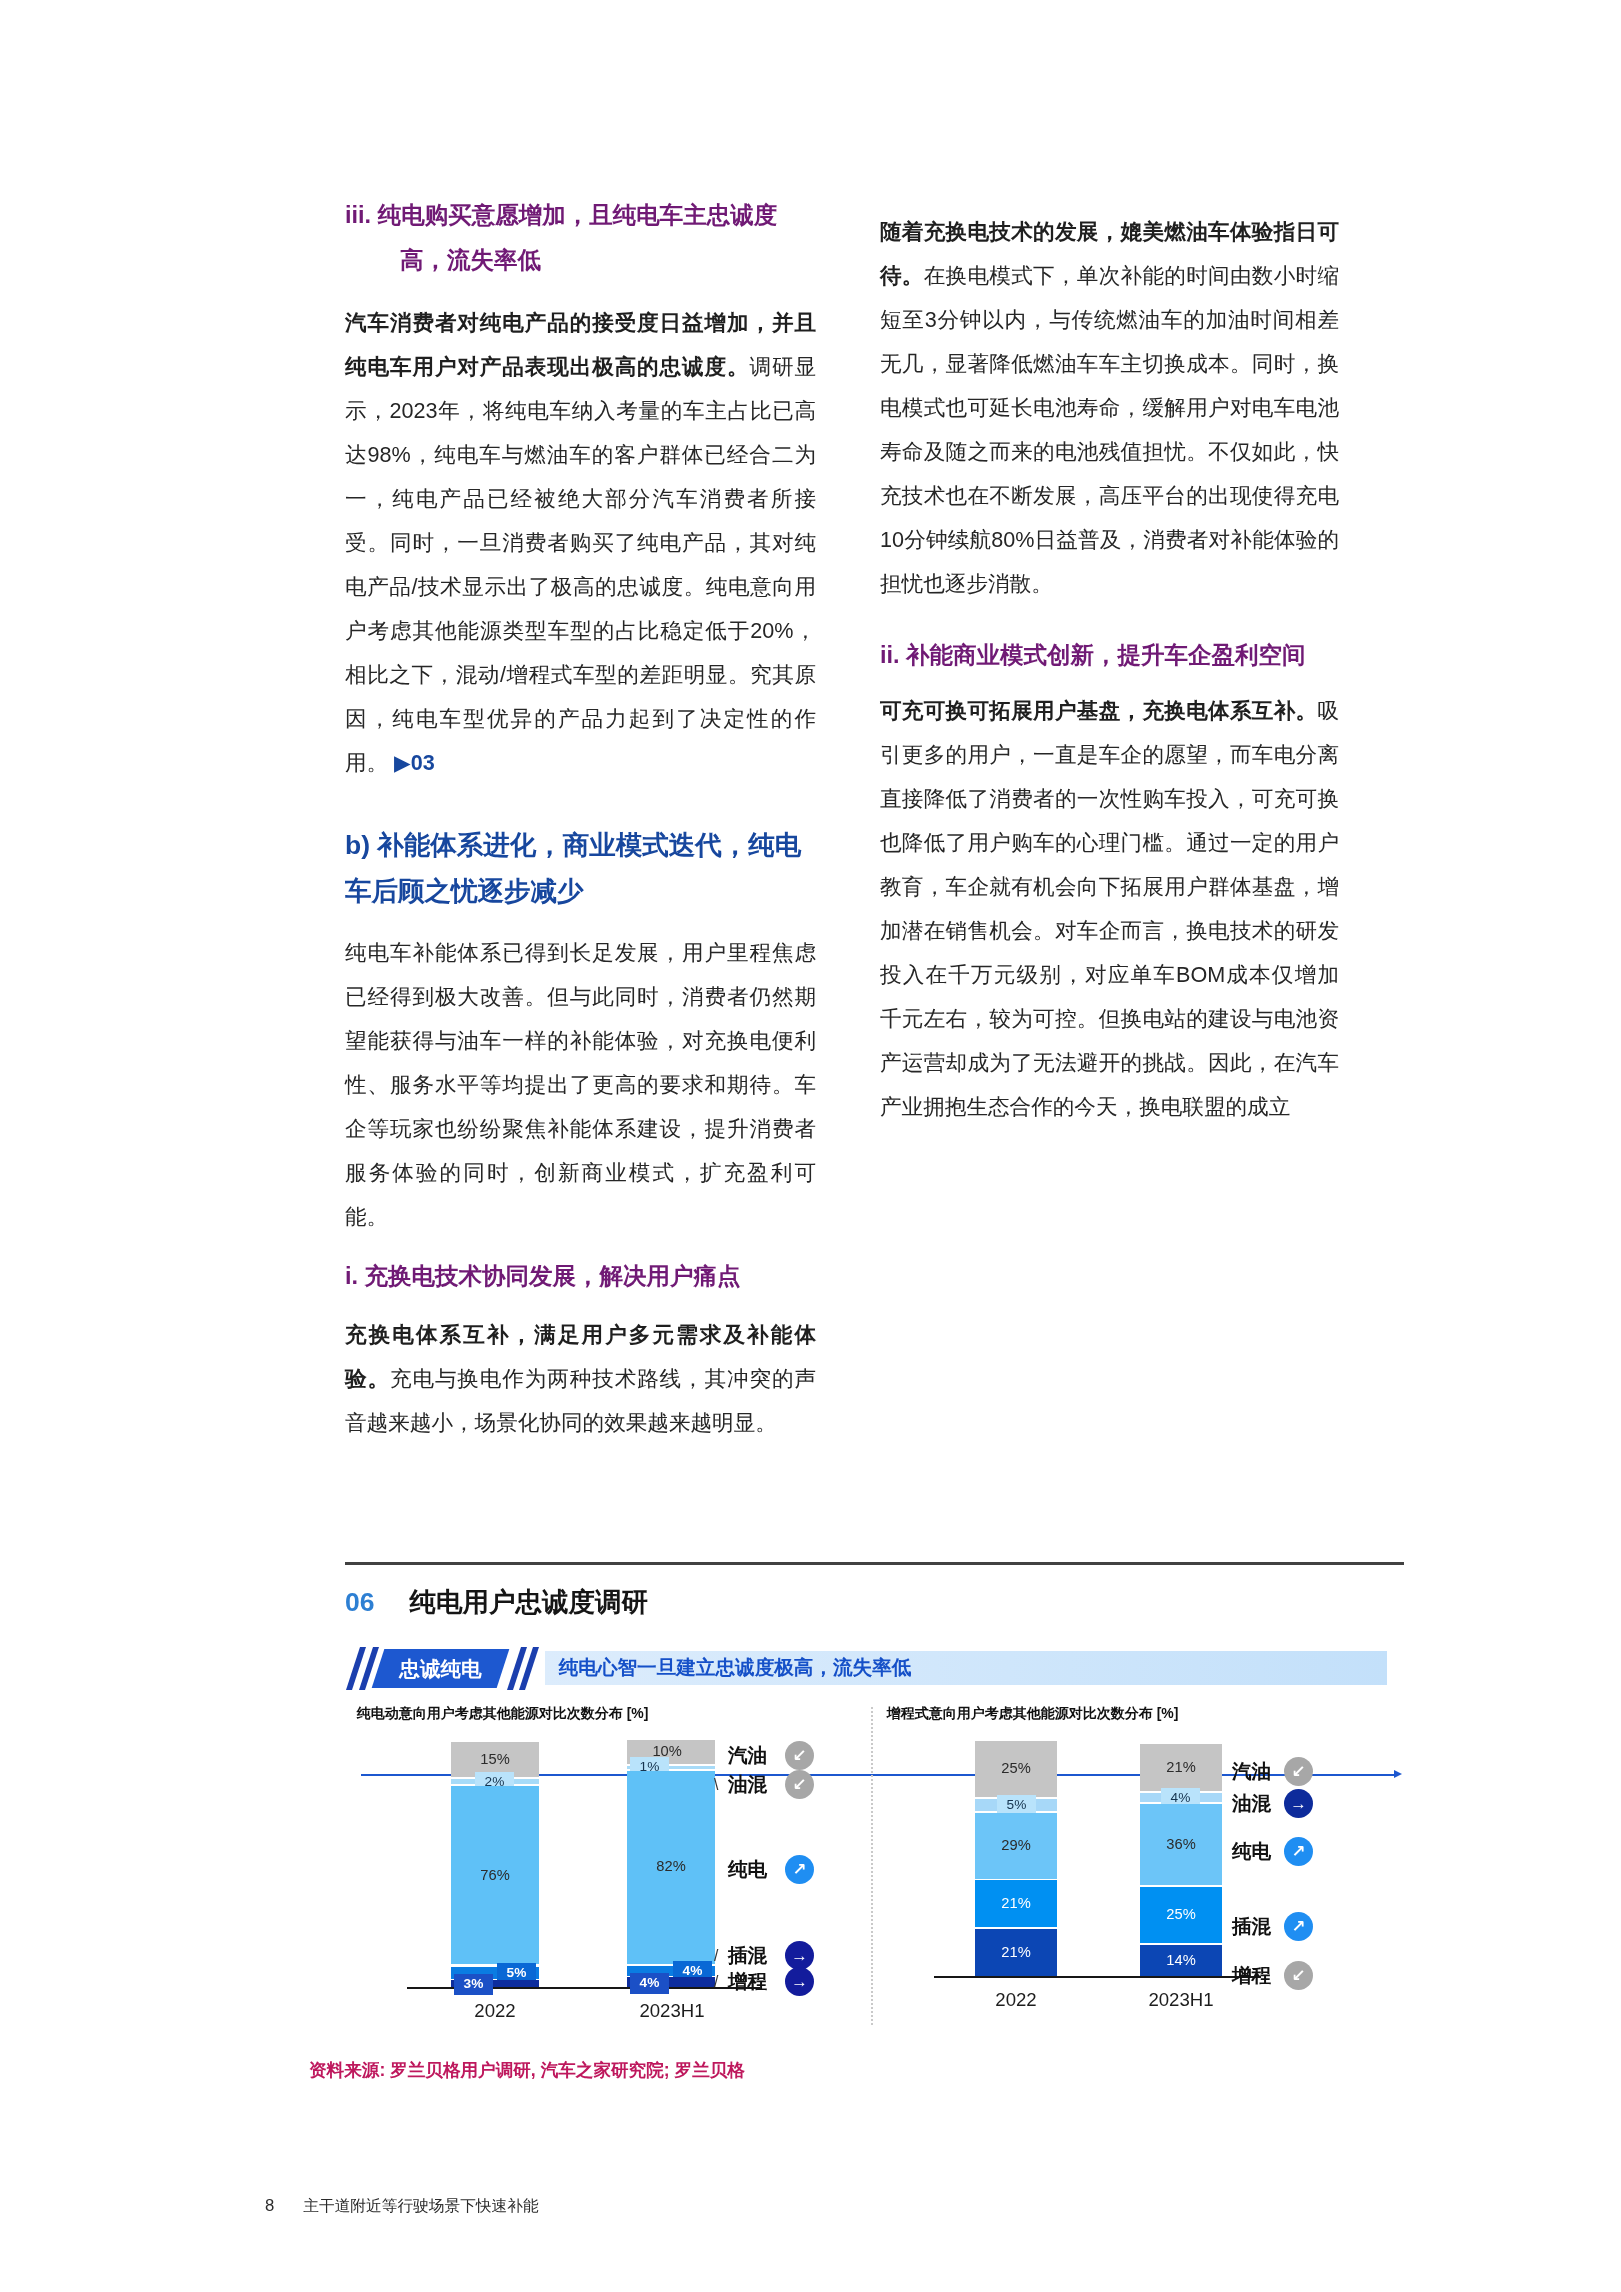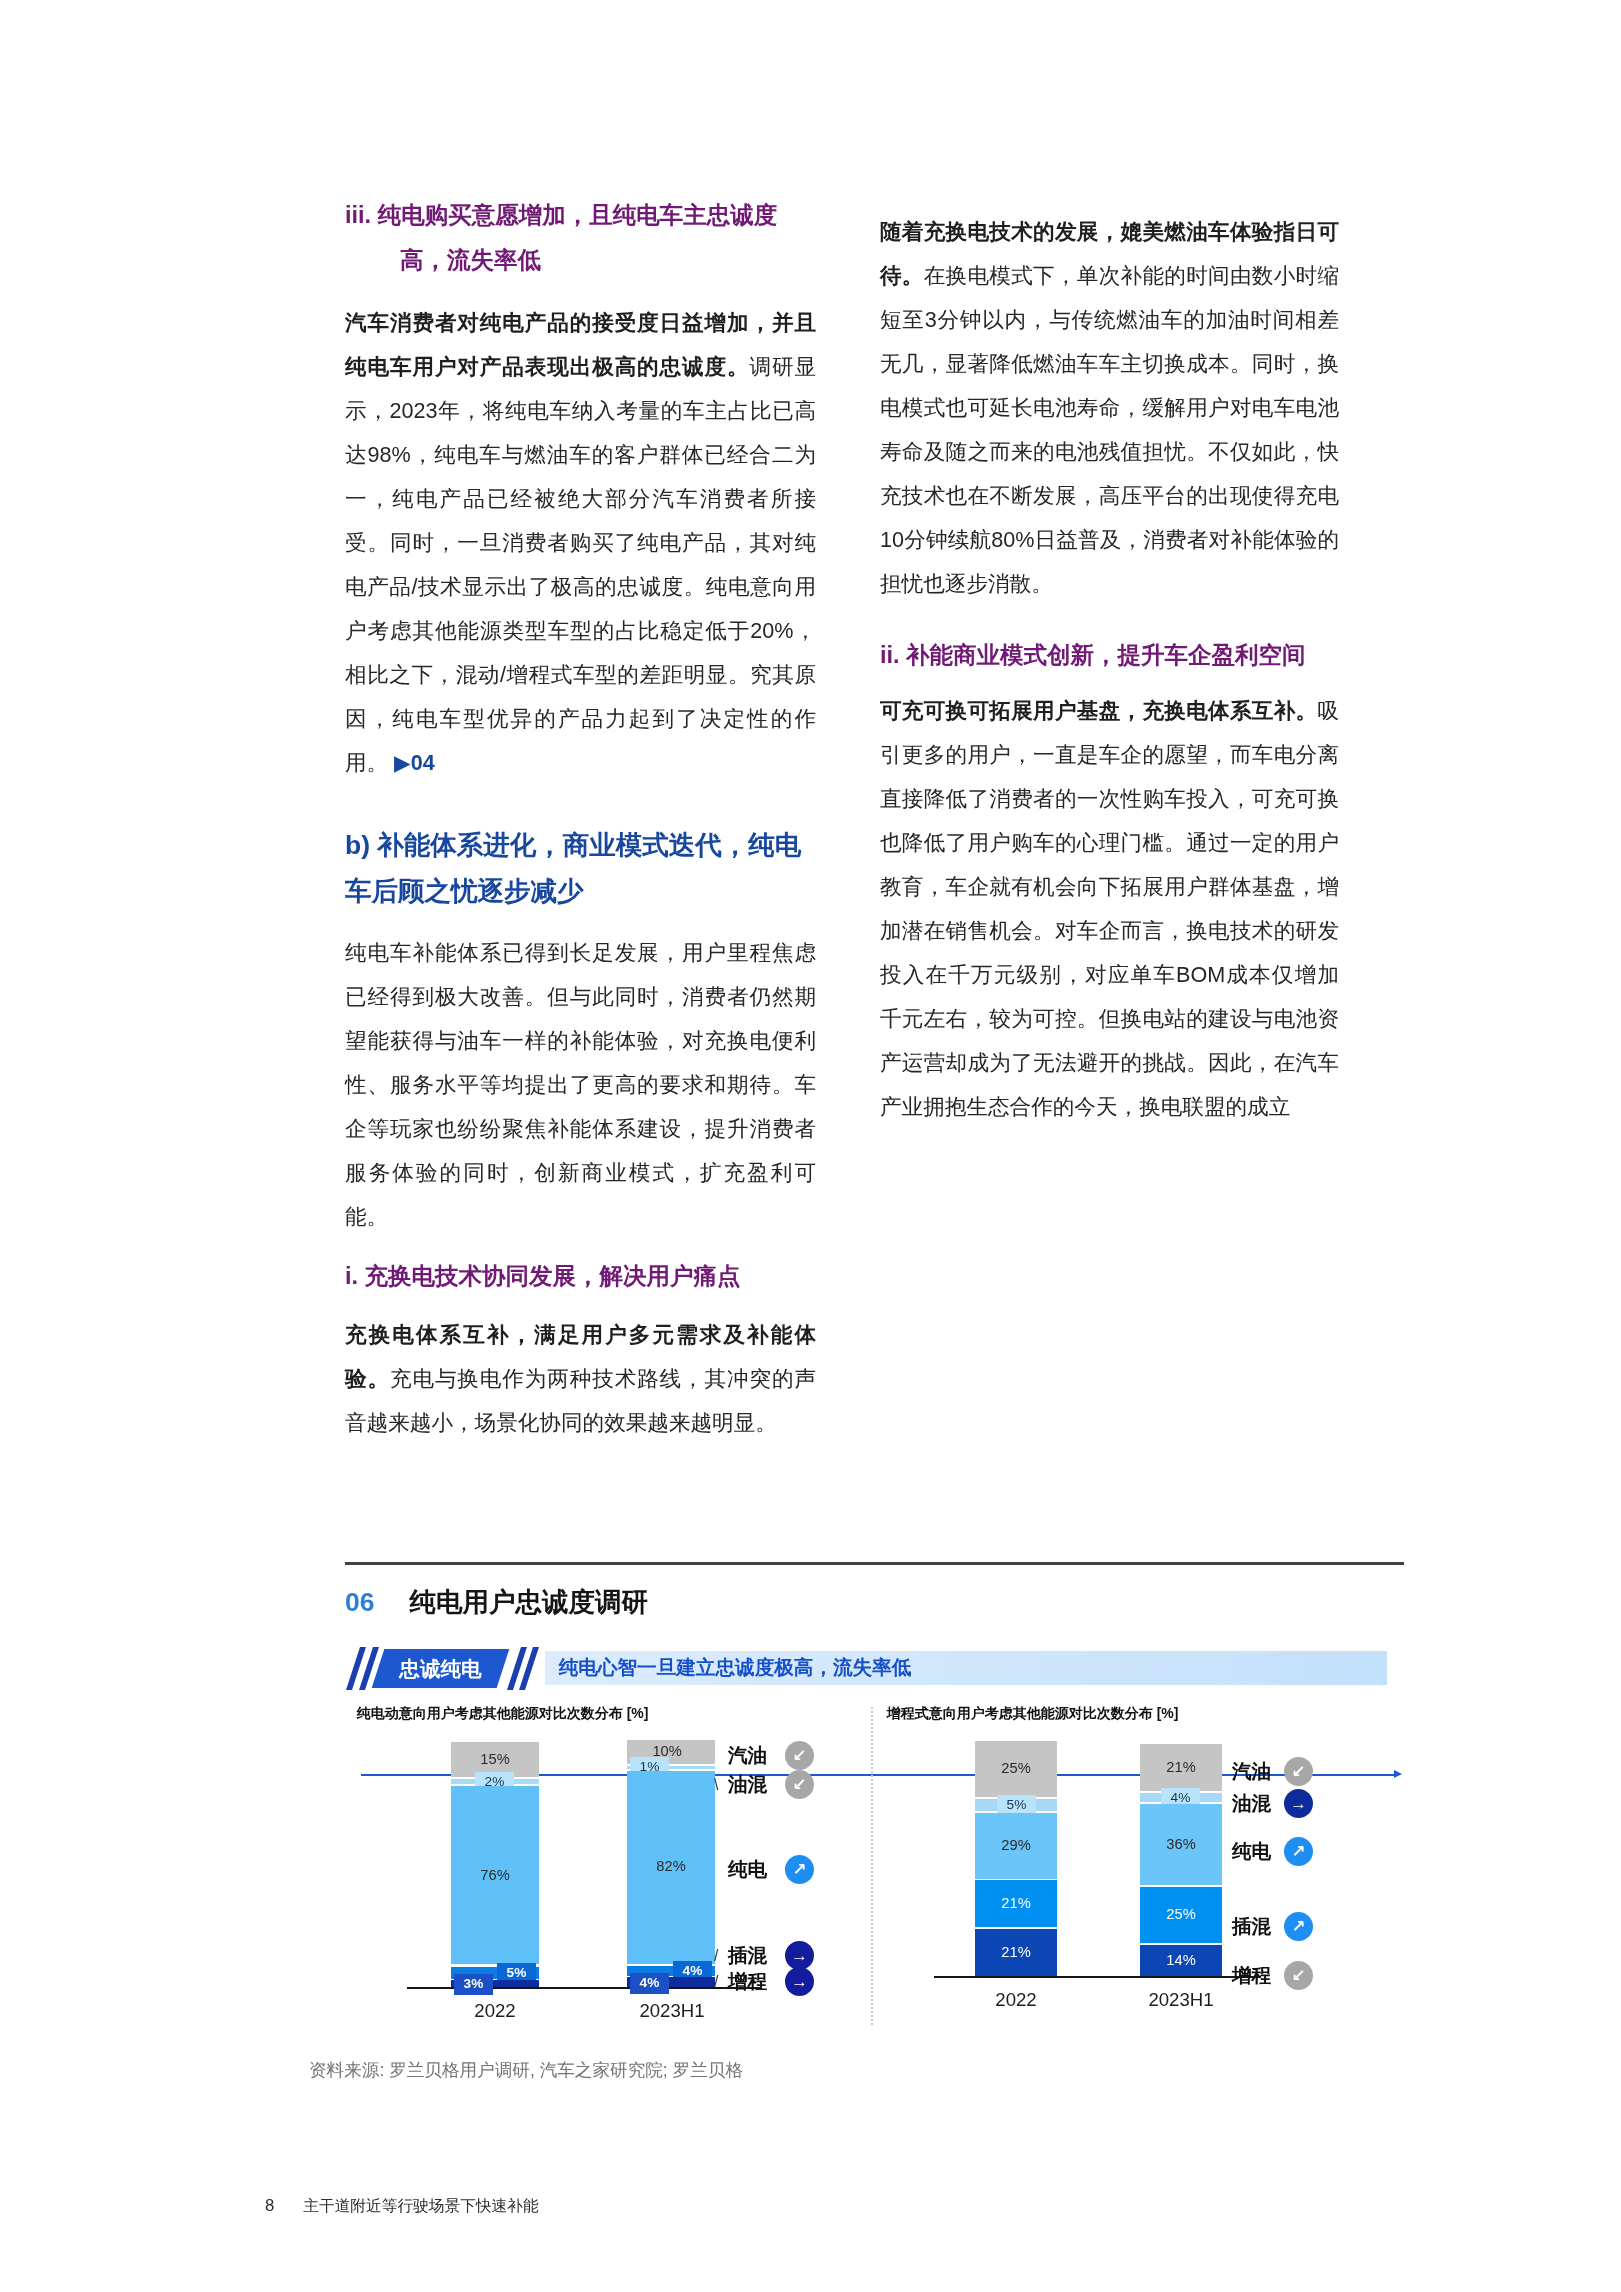--- a/index.html
+++ b/index.html
@@ -51,33 +51,33 @@
   .in-label{position:absolute;font-size:14.7px;text-align:center;}
   .lbl-dark{color:#2b2b2b;}
   .lbl-white{color:#ffffff;}
   .in-right{text-align:center;padding-right:7.8px;box-sizing:border-box;}
   .box-label{position:absolute;width:39px;height:20.6px;line-height:20.6px;text-align:center;font-size:13.7px;}
   .cat-label{position:absolute;font-size:18.6px;color:#1d1d1d;text-align:center;}
   .legend-icon{position:absolute;width:29px;height:29px;border-radius:50%;color:#fff;font-size:16.7px;font-weight:700;text-align:center;line-height:29px;}
   .legend-label{position:absolute;font-size:19.6px;font-weight:700;color:#111;line-height:27.4px;}
   .leader{position:absolute;font-size:15.7px;color:#333;line-height:27.4px;}
 
-  .source{position:absolute;left:309px;top:2058px;font-size:17.6px;color:#737373;}
+  .source{position:absolute;left:309px;top:2058px;font-size:17.6px;color:#be185d;font-weight:bold;}
   .footer{position:absolute;left:265px;top:2196px;display:flex;gap:29px;align-items:baseline;}
   .pnum{font-size:16.7px;color:#2b2b2b;}
   .ptitle{font-size:15.7px;color:#2b2b2b;}
 </style>
 </head>
 <body>
 
 <div class="page">
 
   <div class="col col-left">
     <h3 class="h-sky h-iii">iii. 纯电购买意愿增加，且纯电车主忠诚度高，流失率低</h3>
-    <p class="body-p mt-para"><span class="b">汽车消费者对纯电产品的接受度日益增加，并且纯电车用户对产品表现出极高的忠诚度。</span><span>调研显示，2023年，将纯电车纳入考量的车主占比已高达98%，纯电车与燃油车的客户群体已经合二为一，纯电产品已经被绝大部分汽车消费者所接受。同时，一旦消费者购买了纯电产品，其对纯电产品/技术显示出了极高的忠诚度。纯电意向用户考虑其他能源类型车型的占比稳定低于20%，相比之下，混动/增程式车型的差距明显。究其原因，纯电车型优异的产品力起到了决定性的作用。</span><span class="ref">▶04</span></p>
+    <p class="body-p mt-para"><span class="b">汽车消费者对纯电产品的接受度日益增加，并且纯电车用户对产品表现出极高的忠诚度。</span><span>调研显示，2023年，将纯电车纳入考量的车主占比已高达98%，纯电车与燃油车的客户群体已经合二为一，纯电产品已经被绝大部分汽车消费者所接受。同时，一旦消费者购买了纯电产品，其对纯电产品/技术显示出了极高的忠诚度。纯电意向用户考虑其他能源类型车型的占比稳定低于20%，相比之下，混动/增程式车型的差距明显。究其原因，纯电车型优异的产品力起到了决定性的作用。</span><span class="ref">▶03</span></p>
     <h2 class="h-navy">b) 补能体系进化，商业模式迭代，纯电车后顾之忧逐步减少</h2>
     <p class="body-p p2">纯电车补能体系已得到长足发展，用户里程焦虑已经得到极大改善。但与此同时，消费者仍然期望能获得与油车一样的补能体验，对充换电便利性、服务水平等均提出了更高的要求和期待。车企等玩家也纷纷聚焦补能体系建设，提升消费者服务体验的同时，创新商业模式，扩充盈利可能。</p>
     <h3 class="h-sky h-i">i. 充换电技术协同发展，解决用户痛点</h3>
     <p class="body-p p3"><span class="b">充换电体系互补，满足用户多元需求及补能体验。</span><span>充电与换电作为两种技术路线，其冲突的声音越来越小，场景化协同的效果越来越明显。</span></p>
   </div>
 
   <div class="col col-right">
     <p class="body-p p2"><span class="b">随着充换电技术的发展，媲美燃油车体验指日可待。</span><span>在换电模式下，单次补能的时间由数小时缩短至3分钟以内，与传统燃油车的加油时间相差无几，显著降低燃油车车主切换成本。同时，换电模式也可延长电池寿命，缓解用户对电车电池寿命及随之而来的电池残值担忧。不仅如此，快充技术也在不断发展，高压平台的出现使得充电10分钟续航80%日益普及，消费者对补能体验的担忧也逐步消散。</span></p>
     <h3 class="h-sky h-ii">ii. 补能商业模式创新，提升车企盈利空间</h3>
     <p class="body-p p3"><span class="b">可充可换可拓展用户基盘，充换电体系互补。</span><span>吸引更多的用户，一直是车企的愿望，而车电分离直接降低了消费者的一次性购车投入，可充可换也降低了用户购车的心理门槛。通过一定的用户教育，车企就有机会向下拓展用户群体基盘，增加潜在销售机会。对车企而言，换电技术的研发投入在千万元级别，对应单车BOM成本仅增加千元左右，较为可控。但换电站的建设与电池资产运营却成为了无法避开的挑战。因此，在汽车产业拥抱生态合作的今天，换电联盟的成立</span></p>

